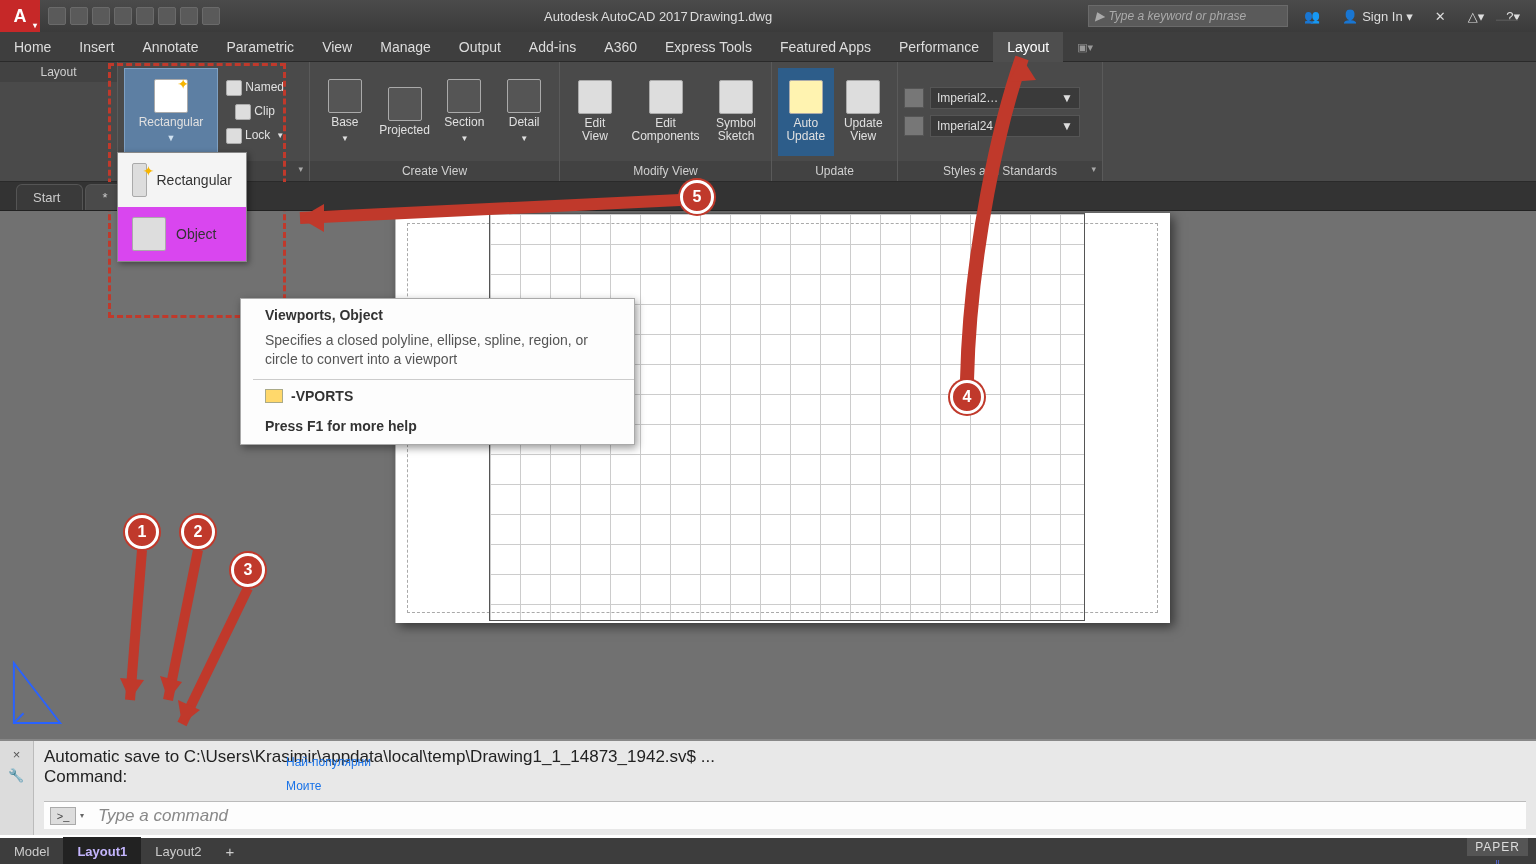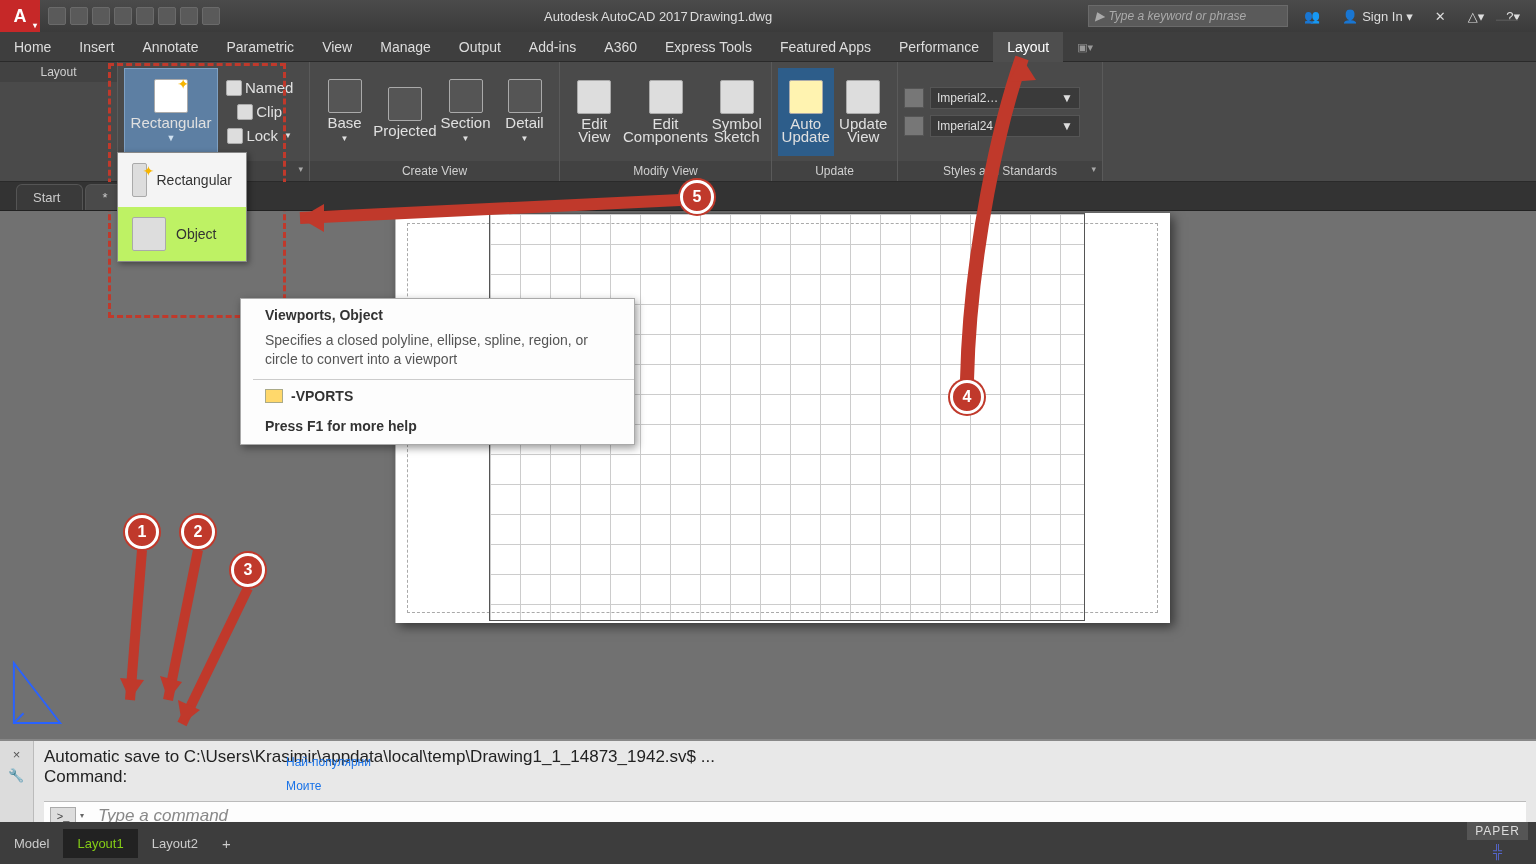--- a/index.html
+++ b/index.html
@@ -22,35 +22,35 @@
   .menutabs .active { background:#4e4e4e; color:#fff; }
 
   
   .ribbon { height:120px; background:#4a4a4a; display:flex; border-bottom:1px solid #2a2a2a; color:#ddd; font-size:12px;}
   .panel { display:flex; flex-direction:column; border-right:1px solid #5a5a5a;}
   .panel-body { flex:1; display:flex; align-items:center; padding:2px 6px; gap:2px;}
   .panel-title { background:#424242; text-align:center; font-size:12px; padding:3px 8px; color:#d0d0d0; position:relative;}
   .panel-title.exp::after{content:"▾"; position:absolute; right:6px; color:#aaa; font-size:9px;}
   .rbtn { display:flex; flex-direction:column; align-items:center; justify-content:center; width:60px; height:88px; gap:3px; cursor:pointer; padding:4px 2px;}
   .rbtn .icon { width:34px; height:34px; background:#ddd; border:1px solid #aaa; border-radius:2px; position:relative;}
-  .rbtn span { font-size:15px; text-align:center; line-height:13px; color:#e0e0e0;}
+  .rbtn span { font-size:12px; text-align:center; line-height:13px; color:#e0e0e0;}
   .rbtn.small { width:auto; height:auto; flex-direction:row; padding:3px 6px;}
   .rbtn.small .icon{width:16px;height:16px;}
   .rbtn.highlight { background:#5d7fa3; border:1px solid #7ea0c3;}
   .rbtn.active { background:#2d5d8a; }
   .vstack { display:flex; flex-direction:column; gap:2px; justify-content:center;}
   .dd { display:flex; align-items:center; background:#3a3a3a; border:1px solid #555; height:22px; width:150px; padding:0 6px; color:#ddd; font-size:12px; justify-content:space-between;}
 
   
   .red-dash { position:absolute; border:3px dashed #c0392b; pointer-events:none; }
 
   
   .flyout { position:absolute; background:#f4f4f4; border:1px solid #888; box-shadow:2px 2px 6px rgba(0,0,0,0.4); z-index:20;}
   .flyout-item { display:flex; align-items:center; gap:10px; padding:10px 14px; font-size:14px; color:#333; cursor:pointer;}
-  .flyout-item:hover, .flyout-item.hov { background:#bef264; }
+  .flyout-item:hover, .flyout-item.hov { background:#d946ef; }
   .flyout-item .ficon { width:34px; height:34px; background:#ddd; border:1px solid #aaa; border-radius:2px; display:flex; align-items:center; justify-content:center;}
 
   
   .tooltip { position:absolute; width:395px; background:#fdfdfd; border:1px solid #aaa; box-shadow:2px 3px 8px rgba(0,0,0,0.4); z-index:19; font-size:14px; color:#333;}
   .tooltip .hdr { padding:8px 12px 4px; font-weight:bold; }
   .tooltip .body { padding:4px 12px 10px; color:#555; line-height:1.35; }
   .tooltip .cmd { border-top:1px solid #ccc; padding:8px 12px; display:flex; align-items:center; gap:8px; font-weight:bold;}
   .tooltip .cmd .cicon{width:18px;height:14px;background:#ffd86b;border:1px solid #aa8;}
   .tooltip .help { padding:6px 12px 10px; font-weight:bold;}
 
@@ -77,23 +77,23 @@
   
   .cmdwrap { position:absolute; left:0; right:0; bottom:29px; height:96px; background:#e8e8e8; border-top:2px solid #888; display:flex; font-family:"Consolas","Courier New",monospace; font-size:17px;}
   .cmdgutter { width:34px; background:#dcdcdc; border-right:1px solid #bbb; display:flex; flex-direction:column; align-items:center; padding-top:6px; gap:6px;}
   .cmdgutter .gx{font-size:13px;color:#555;}
   .cmdtext { flex:1; padding:6px 10px; color:#222; display:flex; flex-direction:column; justify-content:flex-start;}
   .cmdinput { height:28px; border-top:1px solid #bbb; background:#fdfdfd; display:flex; align-items:center; padding:0 6px; gap:6px; color:#888; font-style:italic;}
   .cmdprompt { width:26px; height:18px; background:#ddd; border:1px solid #aaa; font-style:normal; font-size:11px; display:flex; align-items:center; justify-content:center; color:#444; position:relative;}
   .cmdprompt::after{content:"▾"; font-size:8px; position:absolute; right:-9px; color:#666;}
 
   
-  .layouttabs { position:absolute; left:0; bottom:0; height:42px; width:100%; background:#3d3d3d; display:flex; align-items:center; color:#ccc; font-size:13px; }
+  .layouttabs { position:absolute; left:0; bottom:0; height:26px; width:100%; background:#3d3d3d; display:flex; align-items:center; color:#ccc; font-size:13px; }
   .ltab { padding:0 14px; line-height:29px; cursor:pointer; }
-  .ltab.active { background:#222; color:#84cc16; font-weight:400;}
+  .ltab.active { background:#222; color:#c4b5fd; font-weight:700;}
   .ltab.plus { padding:0 10px; font-size:15px;}
   .status-right { margin-left:auto; display:flex; align-items:center; gap:4px; padding-right:8px; height:100%;flex-direction:column;}
   .sbtn { width:24px; height:20px; display:flex; align-items:center; justify-content:center; color:#bbb; font-size:13px;}
   .sbtn.sep { width:1px; background:#555; margin:0 4px;}
   .paperlbl { background:#555; color:#ddd; padding:2px 8px; font-size:12px; letter-spacing:1px;}
 
   
   .bubble { position:absolute; width:34px; height:34px; border-radius:50%; background:#c0392b; border:3px solid #fff; box-shadow:0 0 0 2px #c0392b; color:#fff; display:flex; align-items:center; justify-content:center; font-weight:bold; font-size:16px; z-index:60;}
   .arrow { position:absolute; z-index:55; }
 

